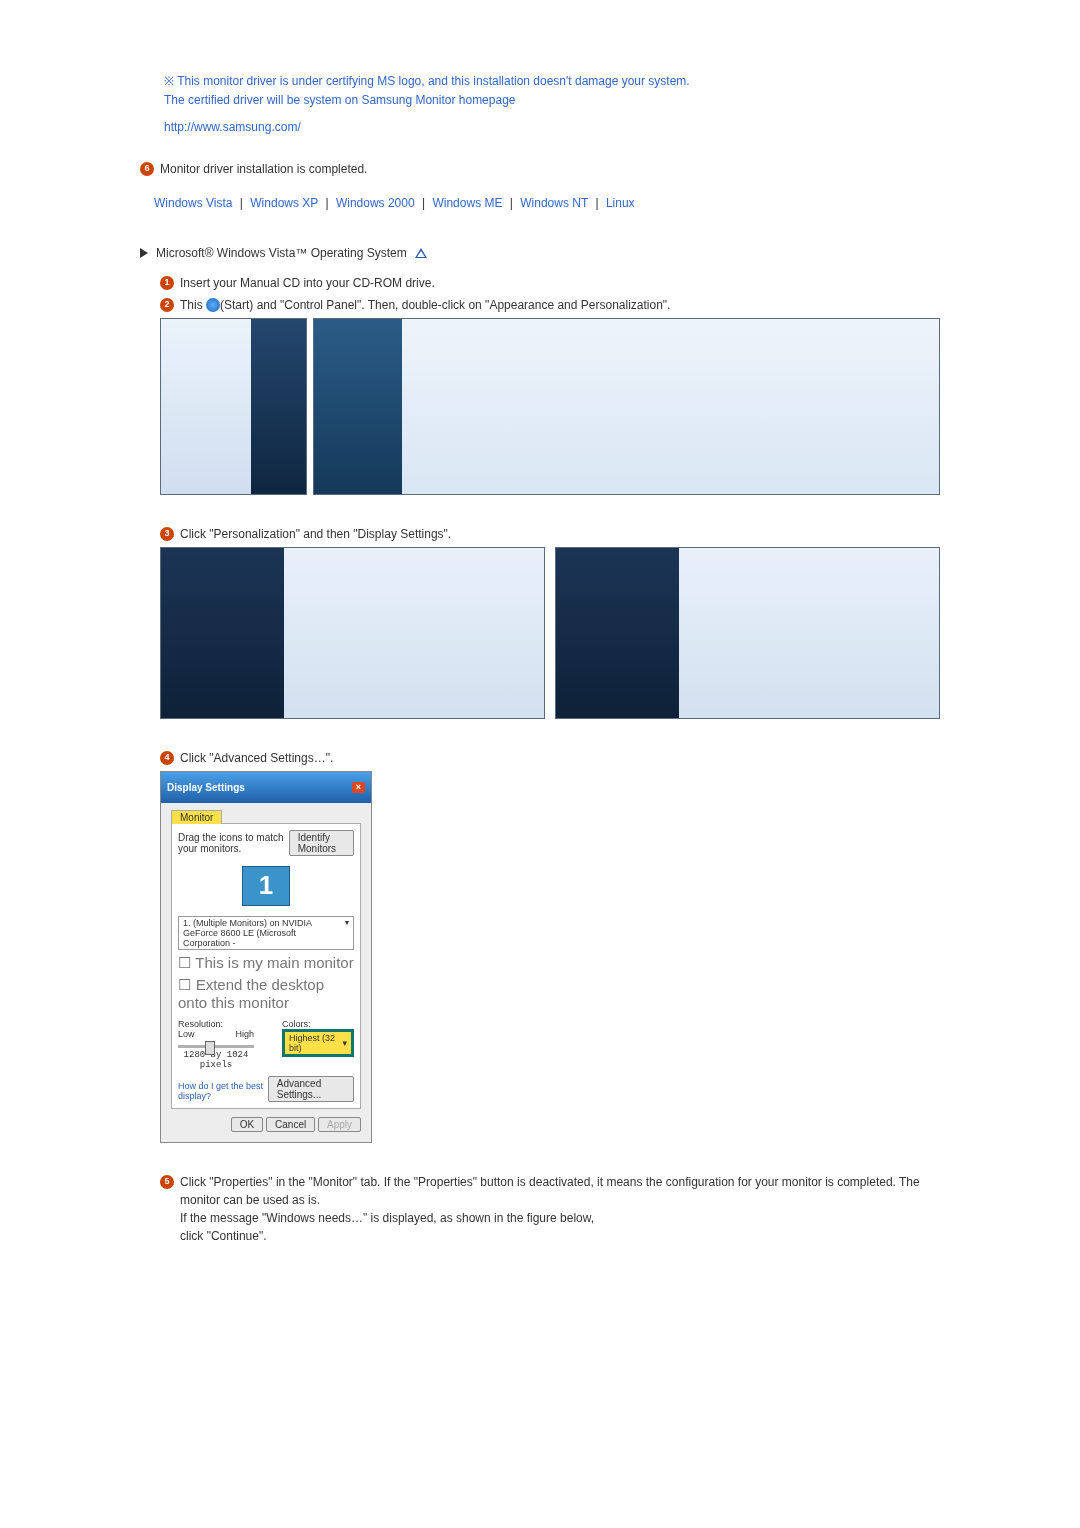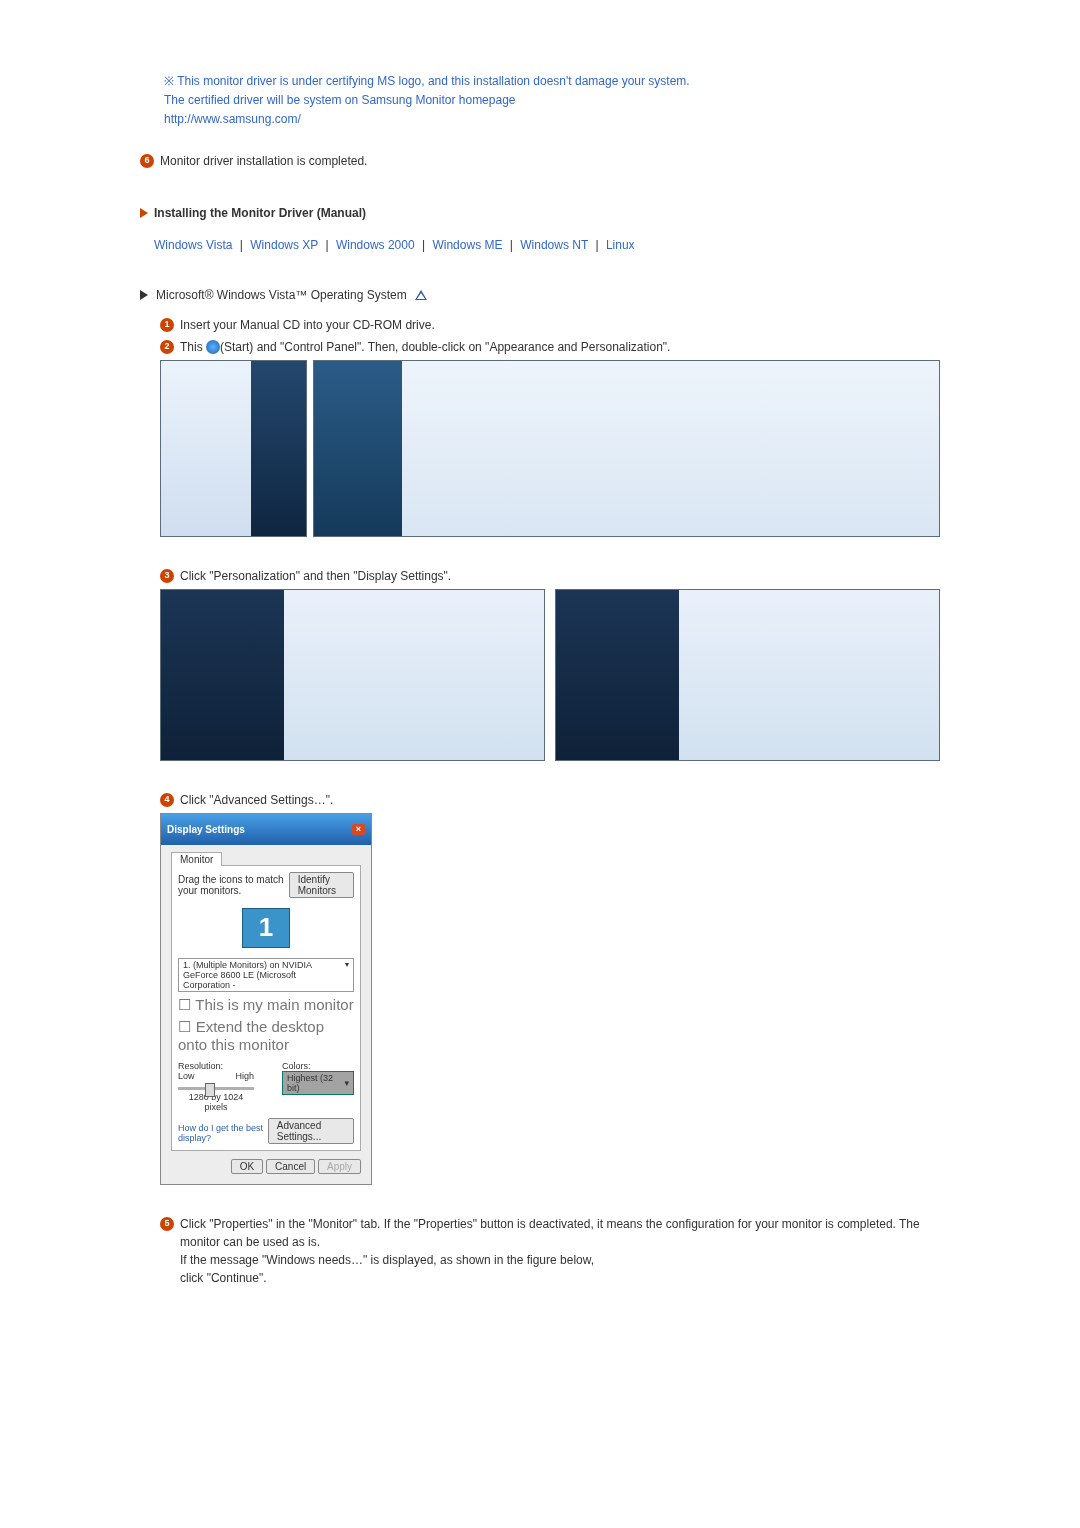--- a/index.html
+++ b/index.html
@@ -17,21 +17,21 @@
 .notice-block {
   margin-left: 24px;
   color: #3366cc;
   line-height: 1.6;
 }
 .notice-first {
   color: #3366cc;
 }
 .notice-url {
   display: block;
-  margin-top: 0;
+  margin-top: 8px;
   color: #3366cc;
 }
 .num-list {
   margin-top: 22px;
 }
 .num-row {
   display: flex;
   align-items: flex-start;
   gap: 6px;
   margin-bottom: 4px;
@@ -155,21 +155,21 @@
   font-size:10px;
   display:flex;
   justify-content:space-between;
 }
 .dialog-title .close {
   background:#d94821;color:#fff;padding:0 4px;border-radius:2px;font-size:9px;
 }
 .dialog-body { padding: 6px 10px 10px 10px; }
 .tab {
   display:inline-block;
-  background:#ffffff;
+  background:#fde047;
   border:1px solid #aaa;
   border-bottom:none;
   padding:1px 8px;
   font-size:10px;
   position:relative;
   top:1px;
 }
 .inner-panel {
   border:1px solid #aaa;
   background:#fff;
@@ -192,21 +192,21 @@
 .select-bar{
   border:1px solid #999;background:#fff;padding:1px 4px;font-size:9px;
   display:flex;justify-content:space-between;margin-top:6px;
 }
 .select-bar .caret{font-size:8px;}
 .chk-row{font-size:15px;color:#777;margin-top:4px;}
 .slider-row{display:flex;gap:28px;margin-top:8px;font-size:9px;}
 .slider-col{flex:1;}
 .slider-track{height:3px;background:#b0b0b0;position:relative;margin:6px 0 2px 0;}
 .slider-thumb{position:absolute;top:-4px;left:35%;width:8px;height:12px;background:#ddd;border:1px solid #666;}
-.combo{border:1px solid #0f766e;background:#a3a3a3;padding:1px 4px;font-size:9px;display:flex;justify-content:space-between;align-items:center;}
+.combo{border:3px solid #0f766e;background:#fde047;padding:1px 4px;font-size:9px;display:flex;justify-content:space-between;align-items:center;}
 .link-text{color:#2a5fb0;font-size:9px;margin-top:4px;display:inline-block;}
 .bottom-btns{text-align:right;margin-top:8px;}
 .cp-screens{display:flex;gap:6px;margin:4px 0 0 20px;}
 .cp-start{
   width:145px;height:175px;border:1px solid #5b6b7a;
   background:linear-gradient(180deg,#ebf3fb,#d0def0);
   position:relative;font-size:7px;color:#243a59;
 }
 .cp-start .right-col{
   position:absolute;right:0;top:0;width:38%;height:100%;
@@ -234,24 +234,20 @@
     <a class="notice-url">http://www.samsung.com/</a>
   </div>
 
   <div class="num-list">
     <div class="num-row">
       <span class="circ-num">6</span>
       <span class="step-text">Monitor driver installation is completed.</span>
     </div>
   </div>
 
-  <div class="section-header">
-    <span class="arrow-icon"></span>
-    <span>Installing the Monitor Driver (Manual)</span>
-  </div>
 
   <div class="os-links">
     <a>Windows Vista</a>
     <span class="sep">|</span>
     <a>Windows XP</a>
     <span class="sep">|</span>
     <a>Windows 2000</a>
     <span class="sep">|</span>
     <a>Windows ME</a>
     <span class="sep">|</span>
@@ -335,21 +331,21 @@
         <div class="slider-row">
           <div class="slider-col">
             <div>Resolution:</div>
             <div style="display:flex;justify-content:space-between;">
               <span>Low</span>
               <span>High</span>
             </div>
             <div class="slider-track">
                 <div class="slider-thumb"></div>
               </div>
-            <div style="text-align:center;">1280 by 1024 pixels</div>
+            <div style="text-align:center;font-family:Liberation Mono, monospace;">1280 by 1024 pixels</div>
           </div>
           <div class="slider-col" style="flex:0 0 72px;">
             <div>Colors:</div>
             <div class="combo">
               <span>Highest (32 bit)</span>
                 <span class="caret">▾</span>
             </div>
           </div>
         </div>
         <div style="display:flex;justify-content:space-between;align-items:center;margin-top:6px;">

